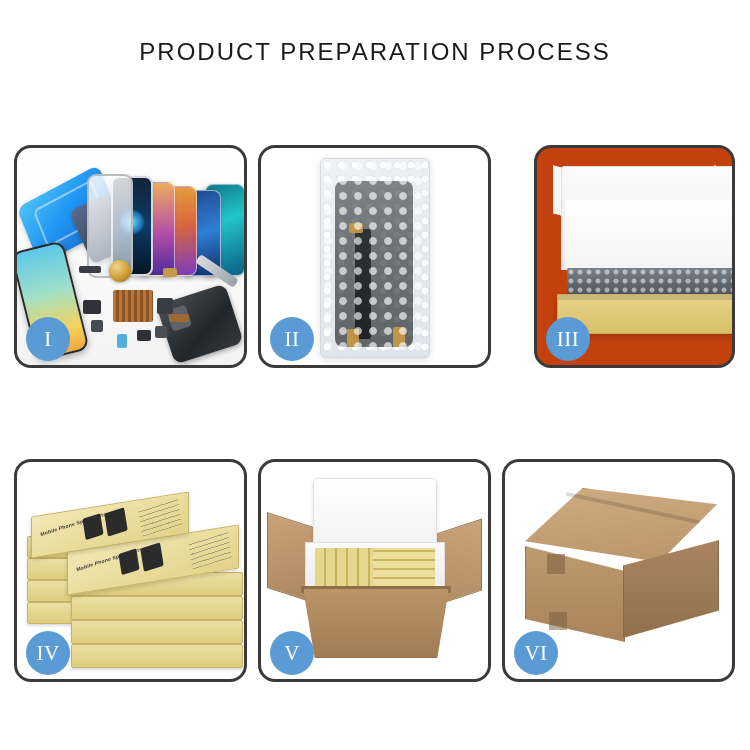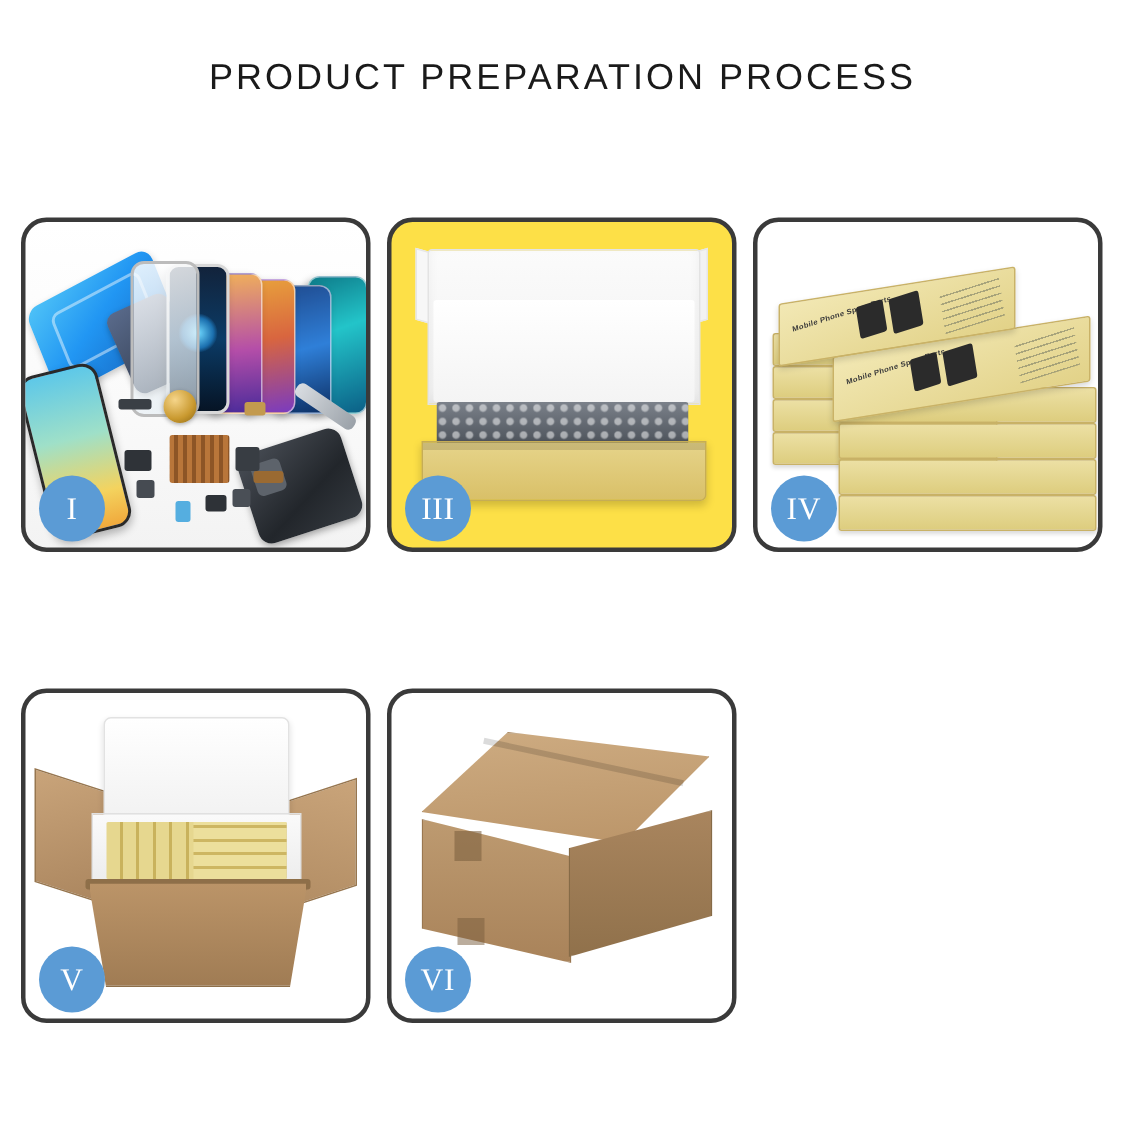--- a/index.html
+++ b/index.html
@@ -184,21 +184,21 @@
   .gt2{left:26px; top:170px; width:12px; height:18px;}
   .gt3{left:72px; top:168px; width:12px; height:20px;}
   .bubble-overlay {
     position:absolute; inset:0;
     background:
       radial-gradient(circle at 7px 7px, rgba(255,255,255,.85) 3.4px, transparent 4.4px) 0 0/15px 15px;
     opacity:.75;
   }
 
   
-  .p3 { background:#fde047; }
+  .p3 { background:#c2410c;margin-left:32px; }
   .b3-lid {
     position:absolute; left:24px; top:18px; width:182px; height:104px;
     background:linear-gradient(180deg,#fbfbfb,#f0f0f0);
     border:1px solid #e3e3e3;
     border-radius:3px 3px 0 0;
     box-shadow:inset 0 -4px 8px rgba(0,0,0,.05);
   }
   .b3-lidflapL {
     position:absolute; left:16px; top:20px; width:20px; height:48px;
     background:#f7f7f7; border:1px solid #e6e6e6; transform:skewY(16deg);
@@ -380,20 +380,33 @@
         <div class="bit b5"></div>
         <div class="bit b6"></div>
         <div class="bit b7"></div>
         <div class="bit b8"></div>
         <div class="bit b9"></div>
         <div class="driver"></div>
       </div>
       <div class="badge">I</div>
     </div>
 
+    <div class="panel p2">
+      <div class="photo">
+        <div class="bubblebag">
+          <div class="screen-in"></div>
+          <div class="flex-cable"></div>
+          <div class="gold-tab gt1"></div>
+          <div class="gold-tab gt2"></div>
+          <div class="gold-tab gt3"></div>
+          <div class="bubble-overlay"></div>
+        </div>
+      </div>
+      <div class="badge">II</div>
+    </div>
 
     <div class="panel p3">
       <div class="photo">
         <div class="b3-lidflapL"></div>
         <div class="b3-lidflapR"></div>
         <div class="b3-lid"></div>
         <div class="b3-foam"></div>
         <div class="b3-bubble"></div>
         <div class="b3-base"></div>
       </div>

